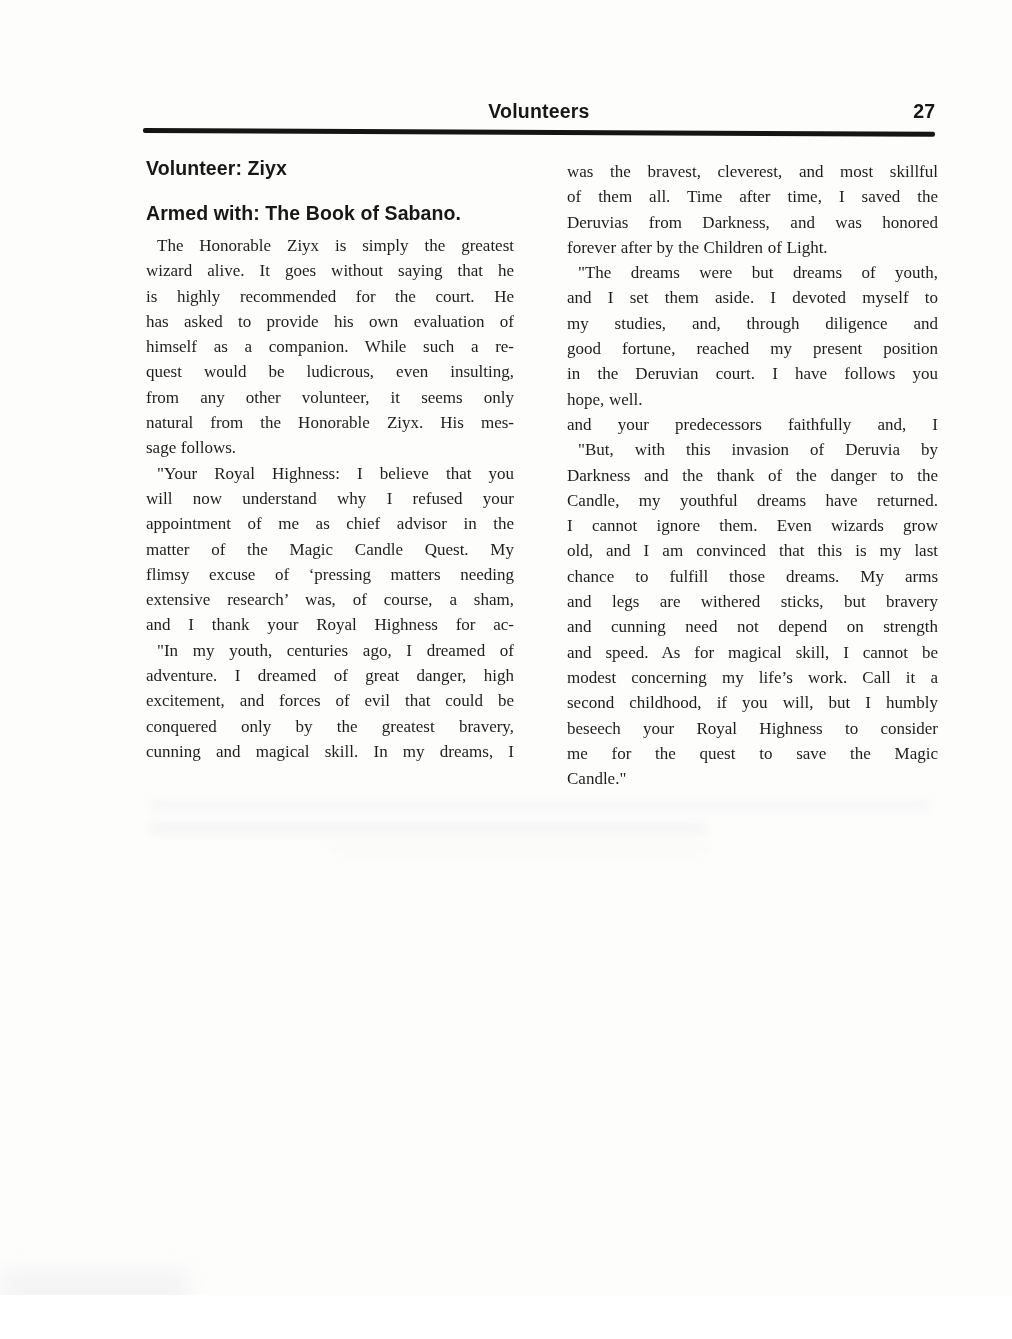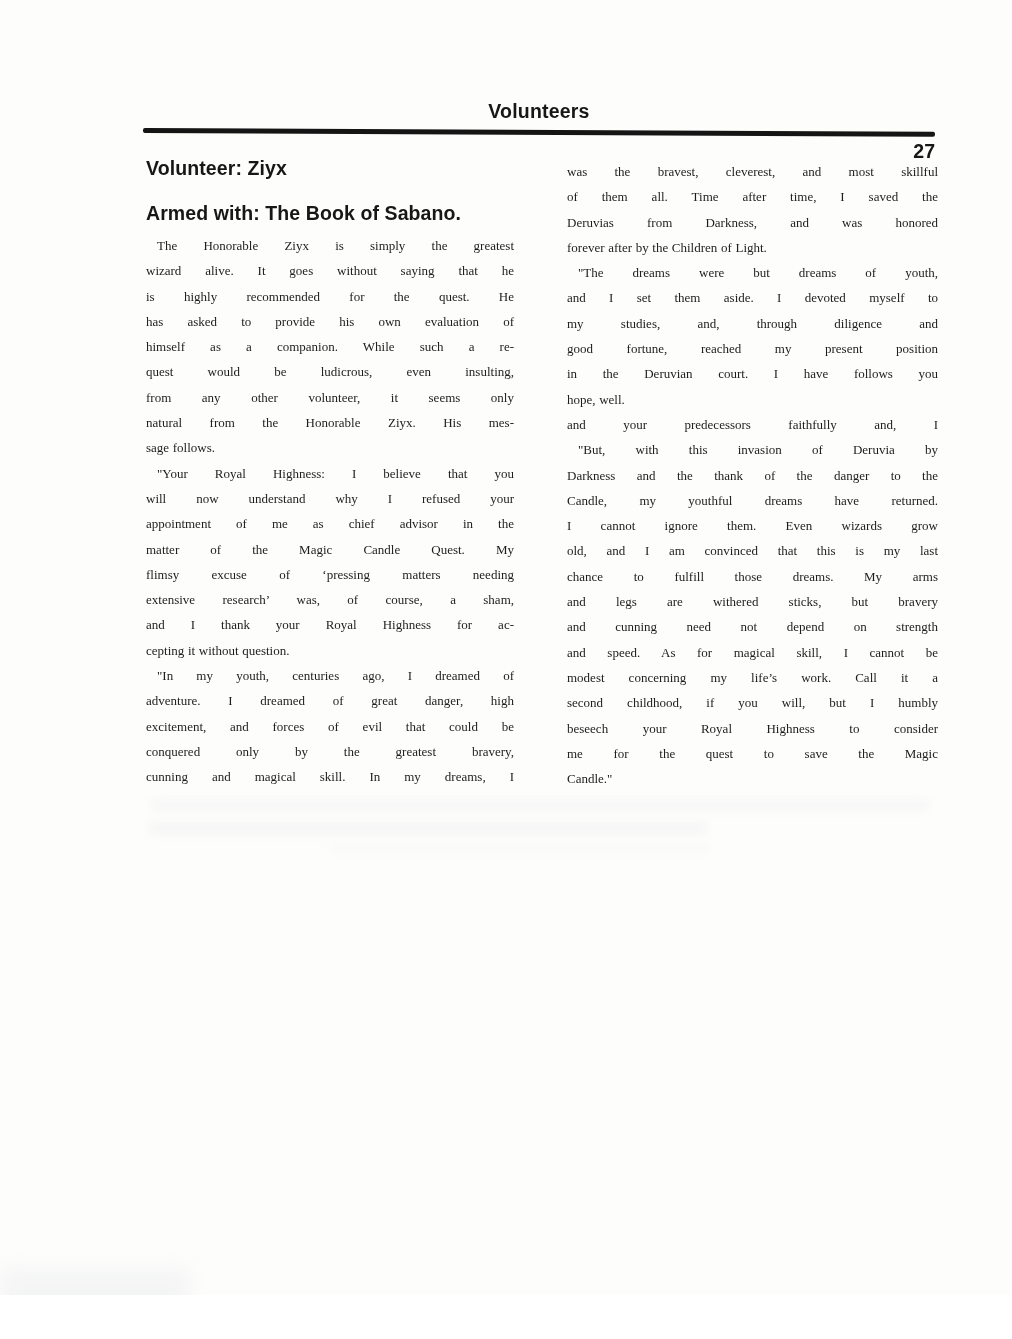--- a/index.html
+++ b/index.html
@@ -13,38 +13,38 @@
   .hdr-title {
     position:absolute; left:143px; top:100px; width:792px;
     text-align:center;
     font-family:"Liberation Sans","DejaVu Sans",sans-serif;
     font-weight:bold; font-size:19.5px; letter-spacing:.2px; color:#171717;
   }
   .hdr-num {
     position:absolute; left:878px; top:100px; width:57px;
     text-align:right;
     font-family:"Liberation Sans","DejaVu Sans",sans-serif;
-    font-weight:bold; font-size:19.5px; color:#171717;margin-top:40px;
+    font-weight:bold; font-size:19.5px; color:#171717;
   }
   .rule {
     position:absolute; left:143px; top:128px; width:792px; height:4.5px;
     background:#151515; border-radius:2px;
     transform:rotate(.28deg); transform-origin:left center;
   }
   
   .h-sub {
     position:absolute;
     font-family:"Liberation Sans","DejaVu Sans",sans-serif;
     font-weight:bold; font-size:19.5px; letter-spacing:.1px; color:#171717;
     white-space:nowrap;
   }
   .h-volunteer { left:146px; top:157px; }
   .h-armed    { left:146px; top:202px; }
   
-  .col { position:absolute; font-size:13px; line-height:25.3px; color:#1d1d1d; }
+  .col { position:absolute; font-size:17px; line-height:25.3px; color:#1d1d1d; }
   .col-left  { left:146px; top:233px; width:368px; }
   .col-right { left:567px; top:159px; width:371px; }
   .para { margin:0; padding:0; }
   .ln { text-align:justify; text-align-last:justify; word-spacing:.4px; }
   .ln.end { text-align-last:left; }
   .ln.ind { text-indent:11px; }
   
   .artifact { position:absolute; background:#e9eceb; filter:blur(4px); border-radius:8px; }
   .a1 { left:150px; top:799px; width:780px; height:12px; opacity:.35; }
   .a2 { left:148px; top:822px; width:560px; height:13px; opacity:.40; }
@@ -60,37 +60,36 @@
   <div class="hdr-num">27</div>
   <div class="rule"></div>
 
   <div class="h-sub h-volunteer">Volunteer: Ziyx</div>
   <div class="h-sub h-armed">Armed with: The Book of Sabano.</div>
 
   <div class="col col-left">
     <div class="para">
       <div class="ln ind">The Honorable Ziyx is simply the greatest</div>
       <div class="ln">wizard alive. It goes without saying that he</div>
-      <div class="ln">is highly recommended for the quest. He</div>
+      <div class="ln">is highly recommended for the court. He</div>
       <div class="ln">has asked to provide his own evaluation of</div>
       <div class="ln">himself as a companion. While such a re-</div>
       <div class="ln">quest would be ludicrous, even insulting,</div>
       <div class="ln">from any other volunteer, it seems only</div>
       <div class="ln">natural from the Honorable Ziyx. His mes-</div>
       <div class="ln end">sage follows.</div>
     </div>
     <div class="para">
       <div class="ln ind">"Your Royal Highness: I believe that you</div>
       <div class="ln">will now understand why I refused your</div>
       <div class="ln">appointment of me as chief advisor in the</div>
       <div class="ln">matter of the Magic Candle Quest. My</div>
       <div class="ln">flimsy excuse of ‘pressing matters needing</div>
       <div class="ln">extensive research’ was, of course, a sham,</div>
       <div class="ln">and I thank your Royal Highness for ac-</div>
-      <div class="ln end">cepting it without question.</div>
     </div>
     <div class="para">
       <div class="ln ind">"In my youth, centuries ago, I dreamed of</div>
       <div class="ln">adventure. I dreamed of great danger, high</div>
       <div class="ln">excitement, and forces of evil that could be</div>
       <div class="ln">conquered only by the greatest bravery,</div>
       <div class="ln">cunning and magical skill. In my dreams, I</div>
     </div>
   </div>
 

